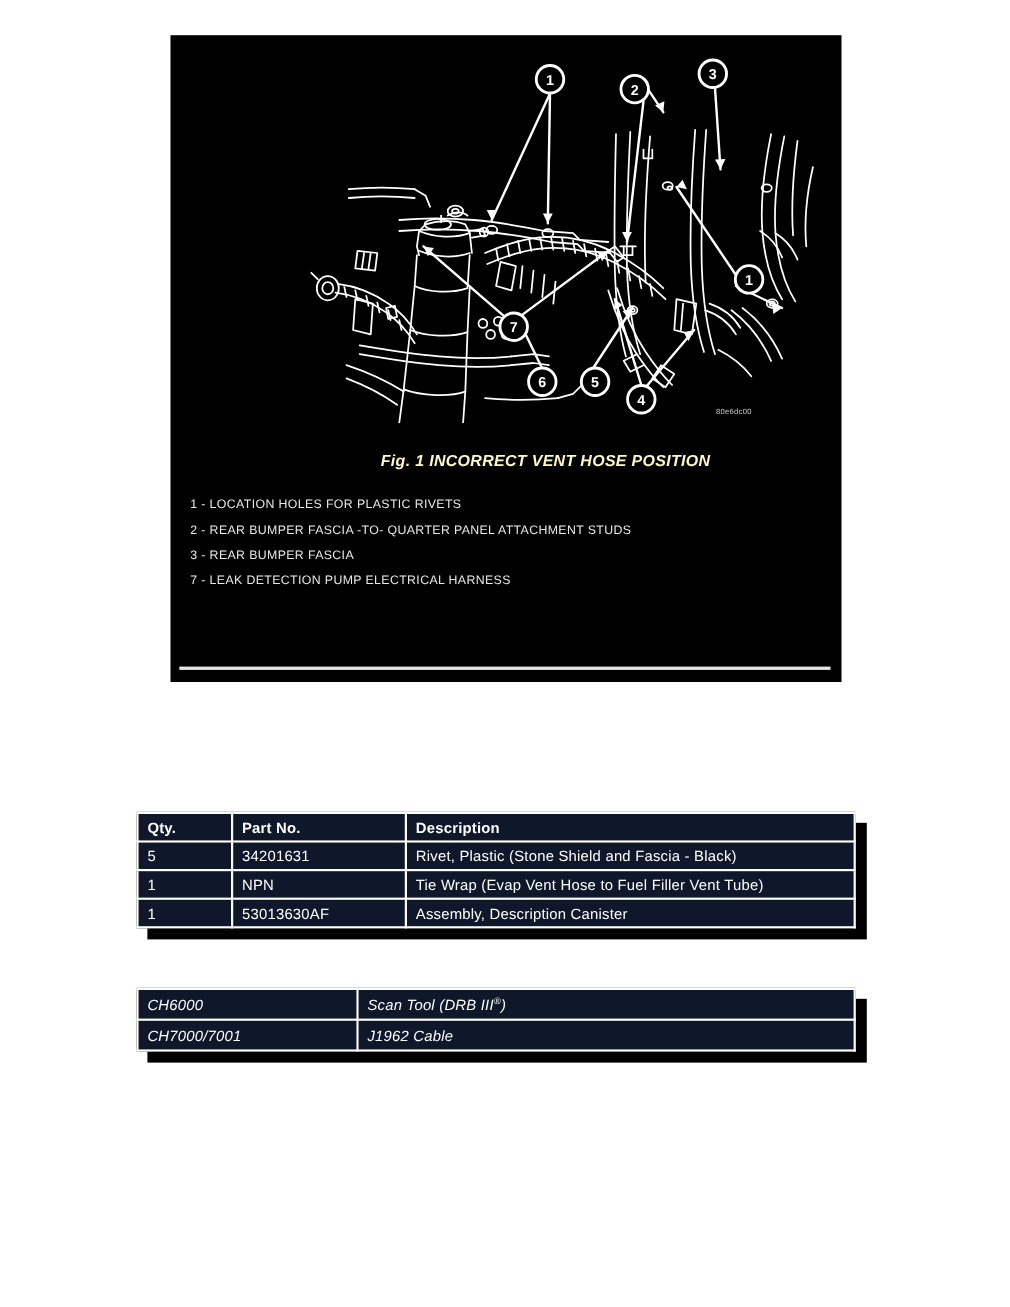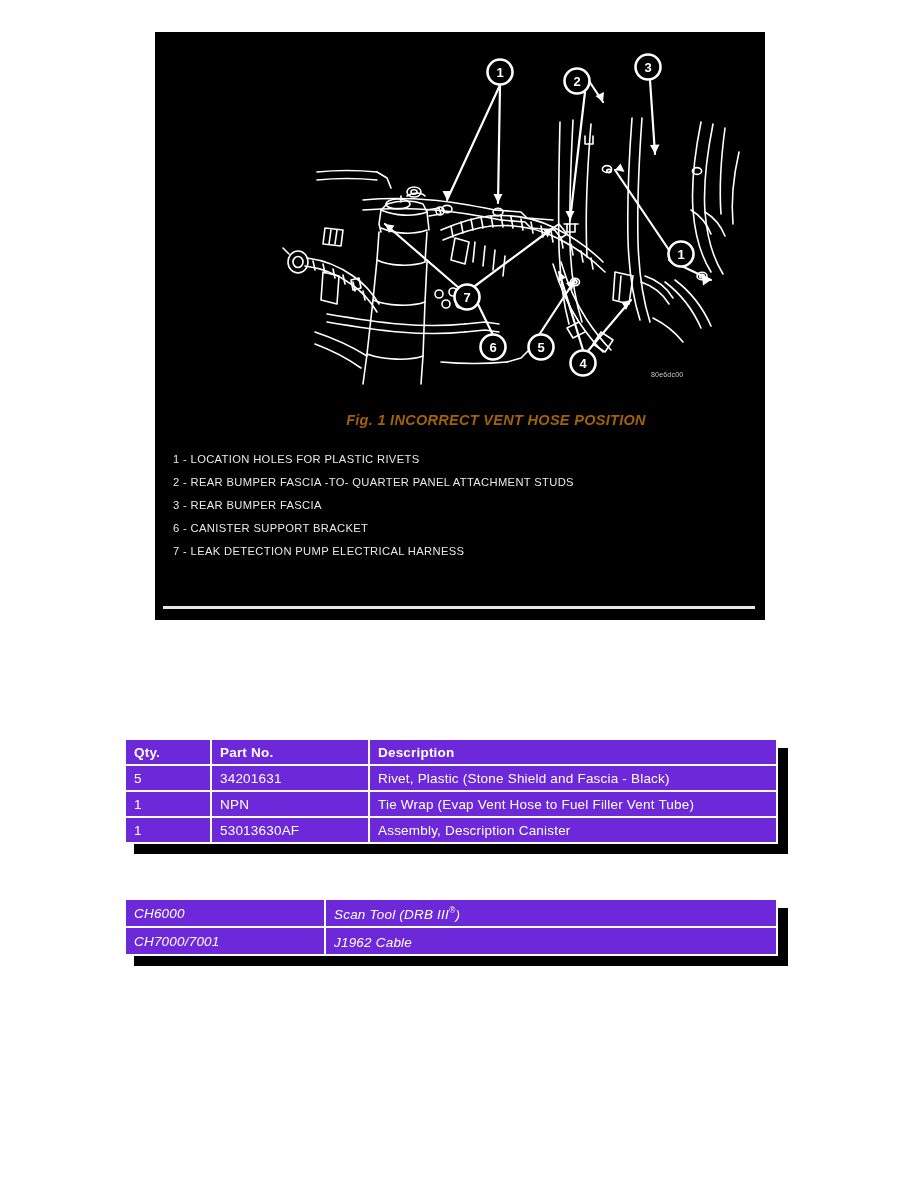--- a/index.html
+++ b/index.html
@@ -59,21 +59,21 @@
   }
 
   #figure-caption {
     position: absolute;
     left: 0;
     top: 380px;
     width: 610px;
     text-align: center;
     padding-left: 72px;
     box-sizing: border-box;
-    color: #a16207;
+    color: #fef9c3;
     font-size: 14.5px;
     font-weight: bold;
     font-style: italic;
     letter-spacing: 0.3px;
   }
 
   #legend-list {
     position: absolute;
     left: 18px;
     top: 416px;
@@ -109,21 +109,21 @@
     height: 100%;
     background: #000000;
   }
   .data-table {
     position: relative;
     border-collapse: collapse;
     background: #000000;
     table-layout: fixed;
   }
   .data-table td {
-    background: #6d28d9;
+    background: #0f172a;
     color: #ffffff;
     border: 2px solid #ffffff;
     padding: 2px 8px;
     font-size: 13.5px;
     letter-spacing: 0.2px;
     vertical-align: middle;
     white-space: nowrap;
     overflow: hidden;
   }
   .data-table td.header-cell {
@@ -361,21 +361,20 @@
   </div>
 
   <div id="artwork-code">80e6dc00</div>
 
   <div id="figure-caption">Fig. 1 INCORRECT VENT HOSE POSITION</div>
 
   <div id="legend-list">
     <div class="legend-item">1 - LOCATION HOLES FOR PLASTIC RIVETS</div>
     <div class="legend-item">2 - REAR BUMPER FASCIA -TO- QUARTER PANEL ATTACHMENT STUDS</div>
     <div class="legend-item">3 - REAR BUMPER FASCIA</div>
-    <div class="legend-item">6 - CANISTER SUPPORT BRACKET</div>
     <div class="legend-item">7 - LEAK DETECTION PUMP ELECTRICAL HARNESS</div>
   </div>
 
   <div id="legend-rule"></div>
 </div>
 
 <div class="table-block" id="parts-table-block">
   <div class="table-shadow"></div>
   <table class="data-table" id="parts-table">
     <colgroup>

